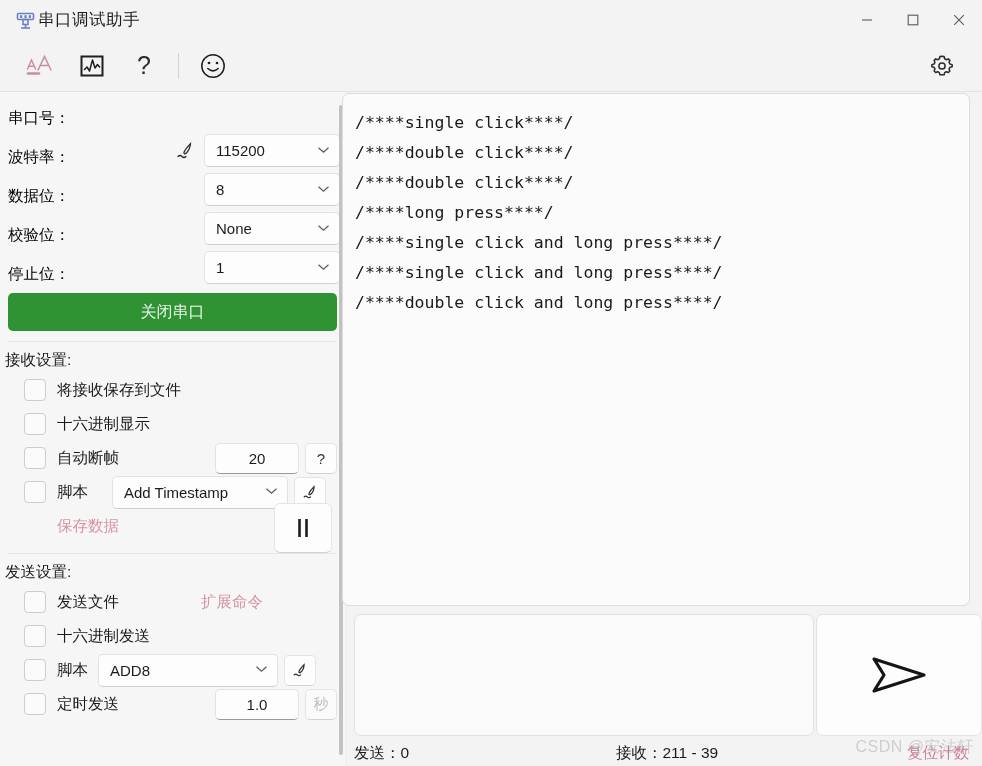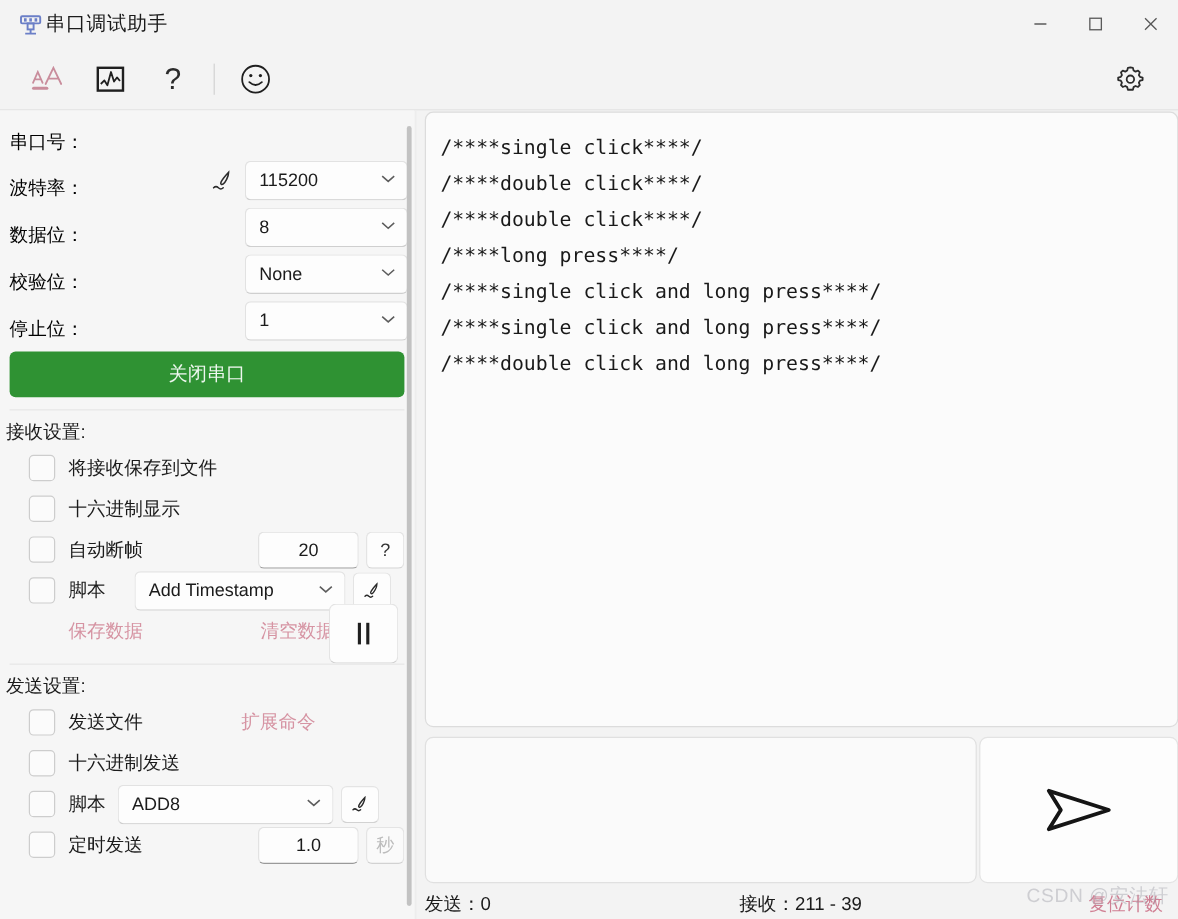--- a/index.html
+++ b/index.html
@@ -110,21 +110,21 @@
     border-bottom-color: #d2d2d2; border-radius: 5px;
     display: flex; align-items: center; justify-content: center;
     font-size: 15px; color: #333;
   }
   .minibtn.disabled { color: #bcbcbc; background: #fafafa; }
   .linkrow { display: flex; height: 34px; align-items: center; padding-left: 8px; }
   .plink { color: #d694a3; font-size: 15.5px; }
 
   
   #recvbox {
-    position: absolute; left: 354px; top: 93px; width: 628px; height: 513px;
+    position: absolute; left: 342px; top: 93px; width: 628px; height: 513px;
     background: #fbfbfb; border: 1px solid #dcdcdc; border-radius: 7px;
     overflow: hidden;
   }
   #recvtext {
     padding: 14px 0 0 12px;
     font-family: "DejaVu Sans Mono", "Liberation Mono", monospace;
     font-size: 16.5px; line-height: 30px; color: #191919;
     white-space: pre;
   }
   #sendbox {
@@ -345,21 +345,20 @@
       <div class="minibtn" style="margin-left:6px;margin-right:8px">
         <svg width="19" height="19" viewBox="0 0 24 24">
           <path d="M16.5 4.6 C16.5 4.6 11.5 10 10.2 12.8 C9.4 14.5 10.8 15.4 12.1 14.3 C13.6 13 16.5 8.6 16.5 4.6 Z" fill="none" stroke="#2b2b2b" stroke-width="1.5"></path>
           <path d="M4 17.5 Q6 15.5 8 17.5 T12 17.5" fill="none" stroke="#2b2b2b" stroke-width="1.5" stroke-linecap="round"></path>
         </svg>
       </div>
     </div>
 
     <div class="linkrow">
       <div class="plink" style="width:160px;text-align:center">保存数据</div>
-      <div class="plink" style="width:160px;text-align:center">清空数据</div>
     </div>
 
     <div class="sec-divider"></div>
     <div class="sec-title">发送设置:</div>
 
     <div class="ckrow">
       <div class="cbox"></div>
       <div class="cklabel">发送文件</div>
       <div class="plink" style="margin-left:82px">扩展命令</div>
     </div>

